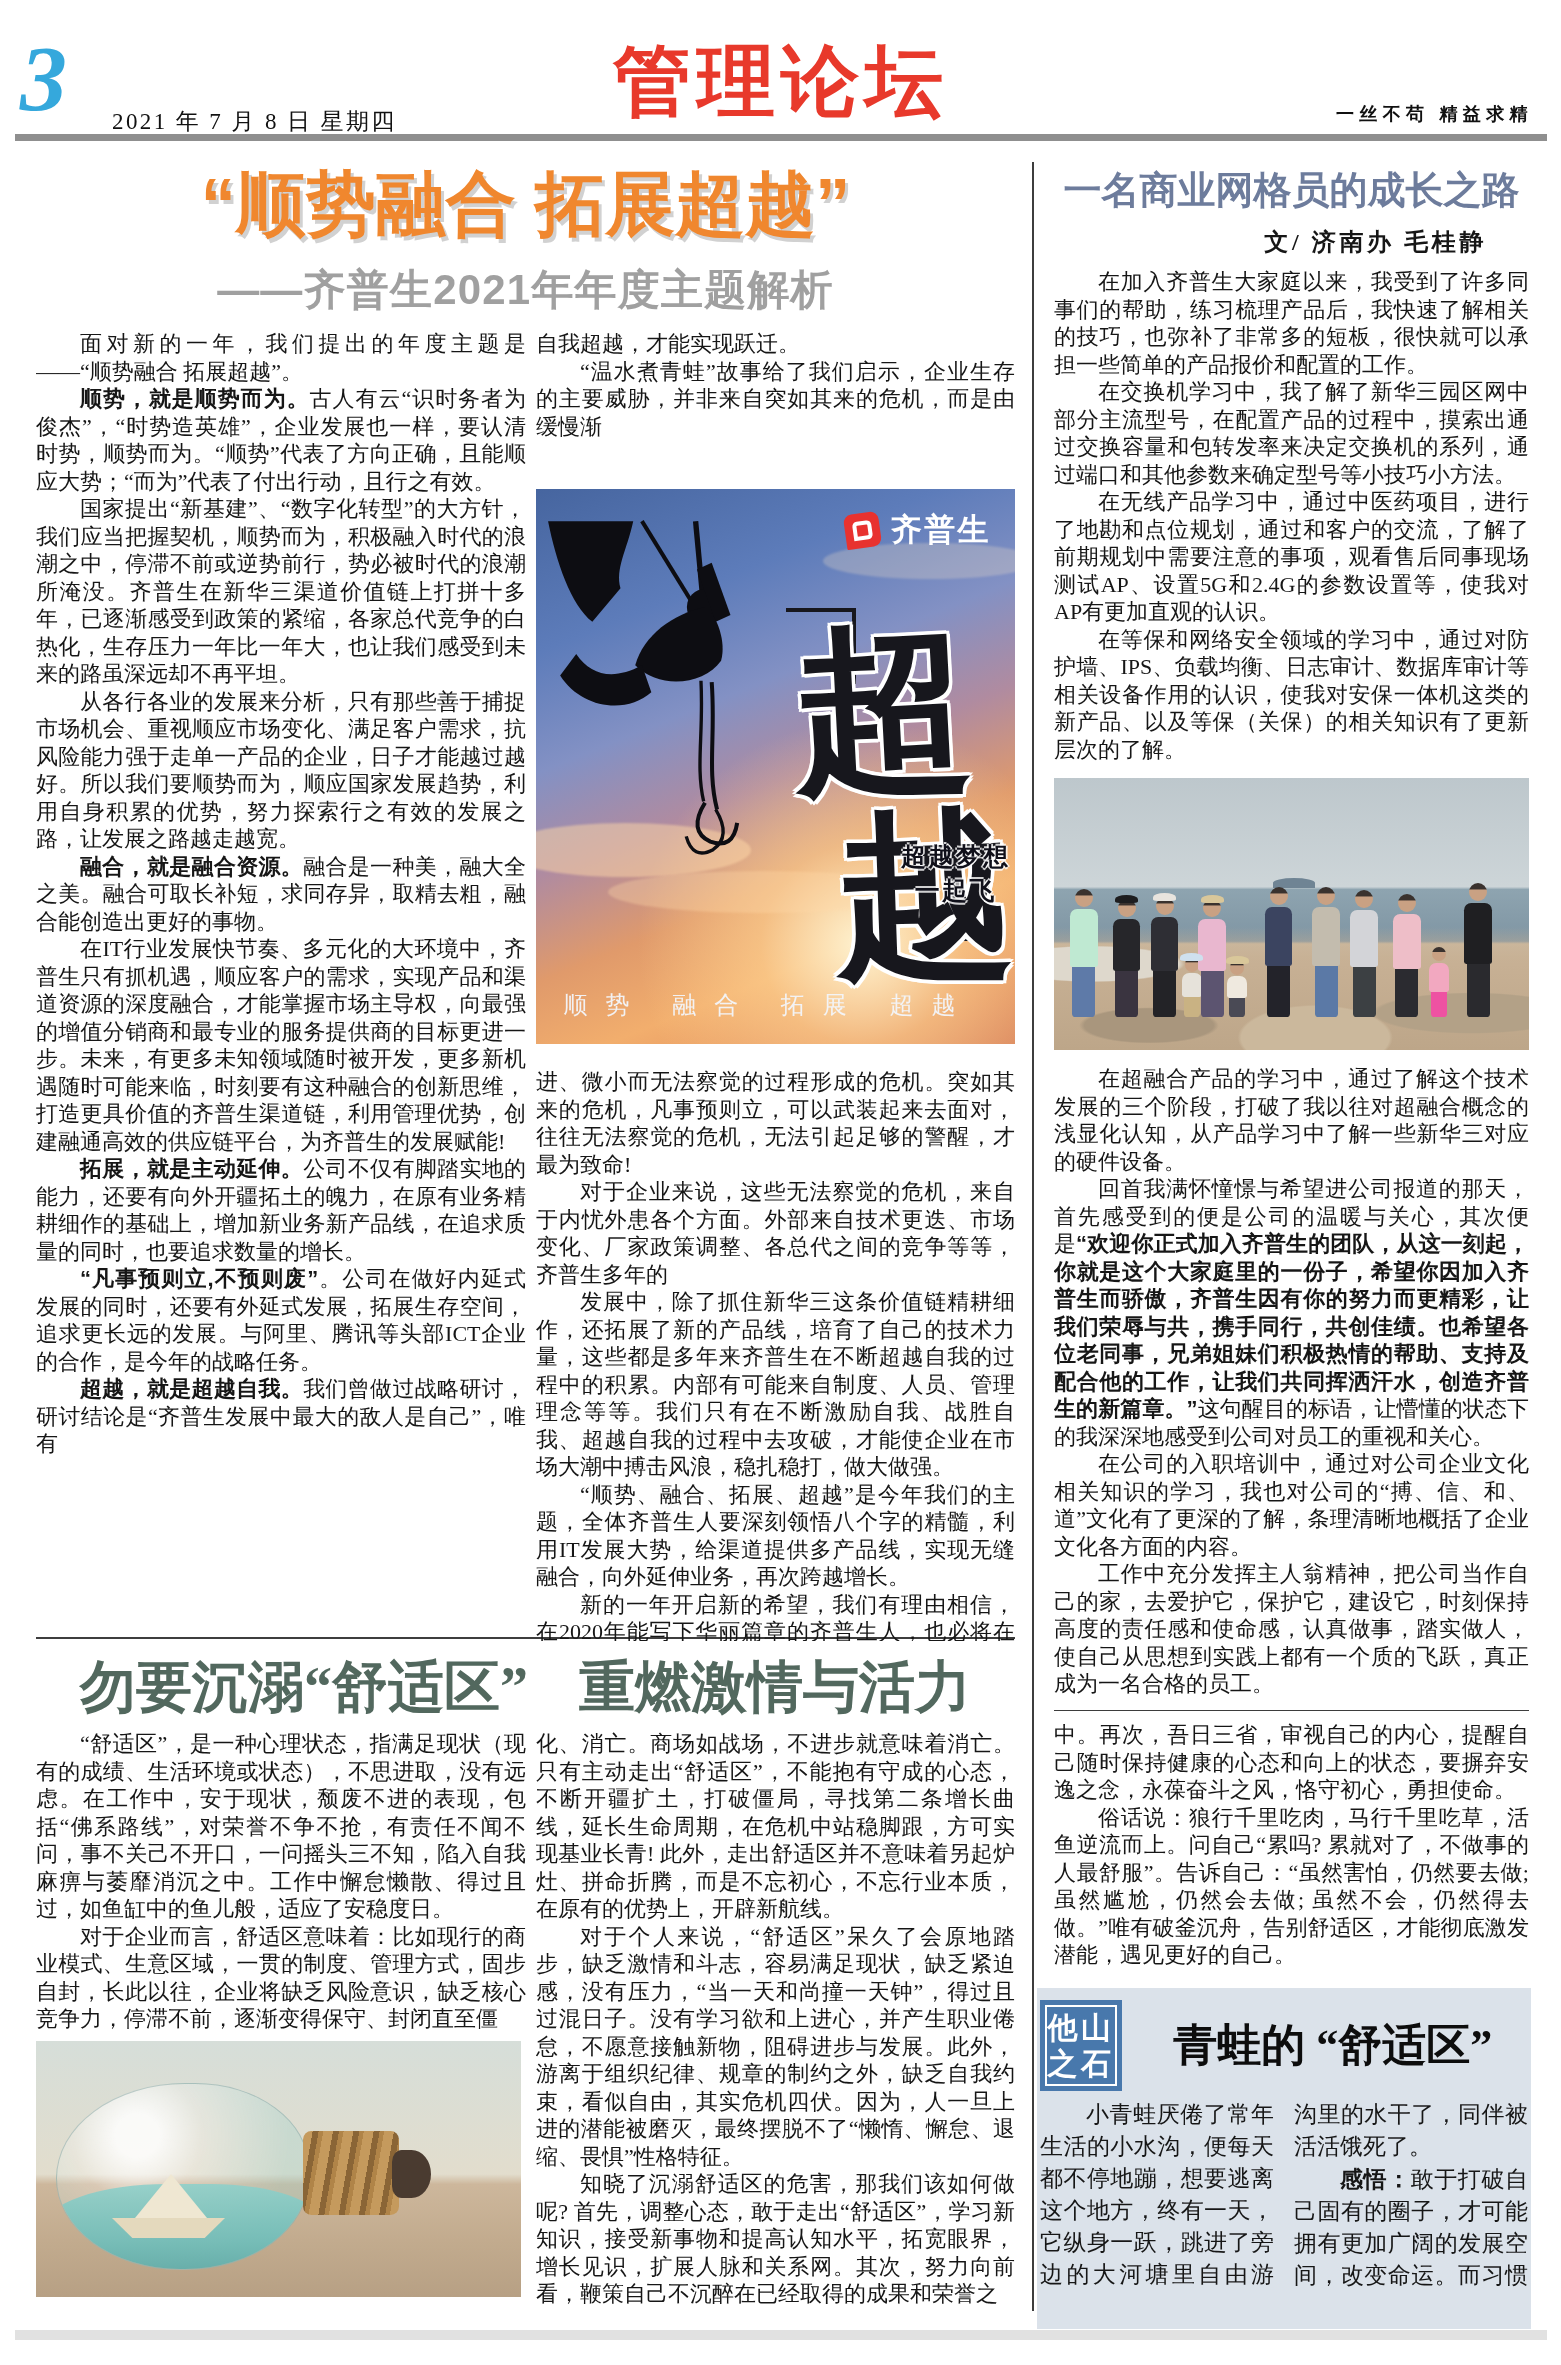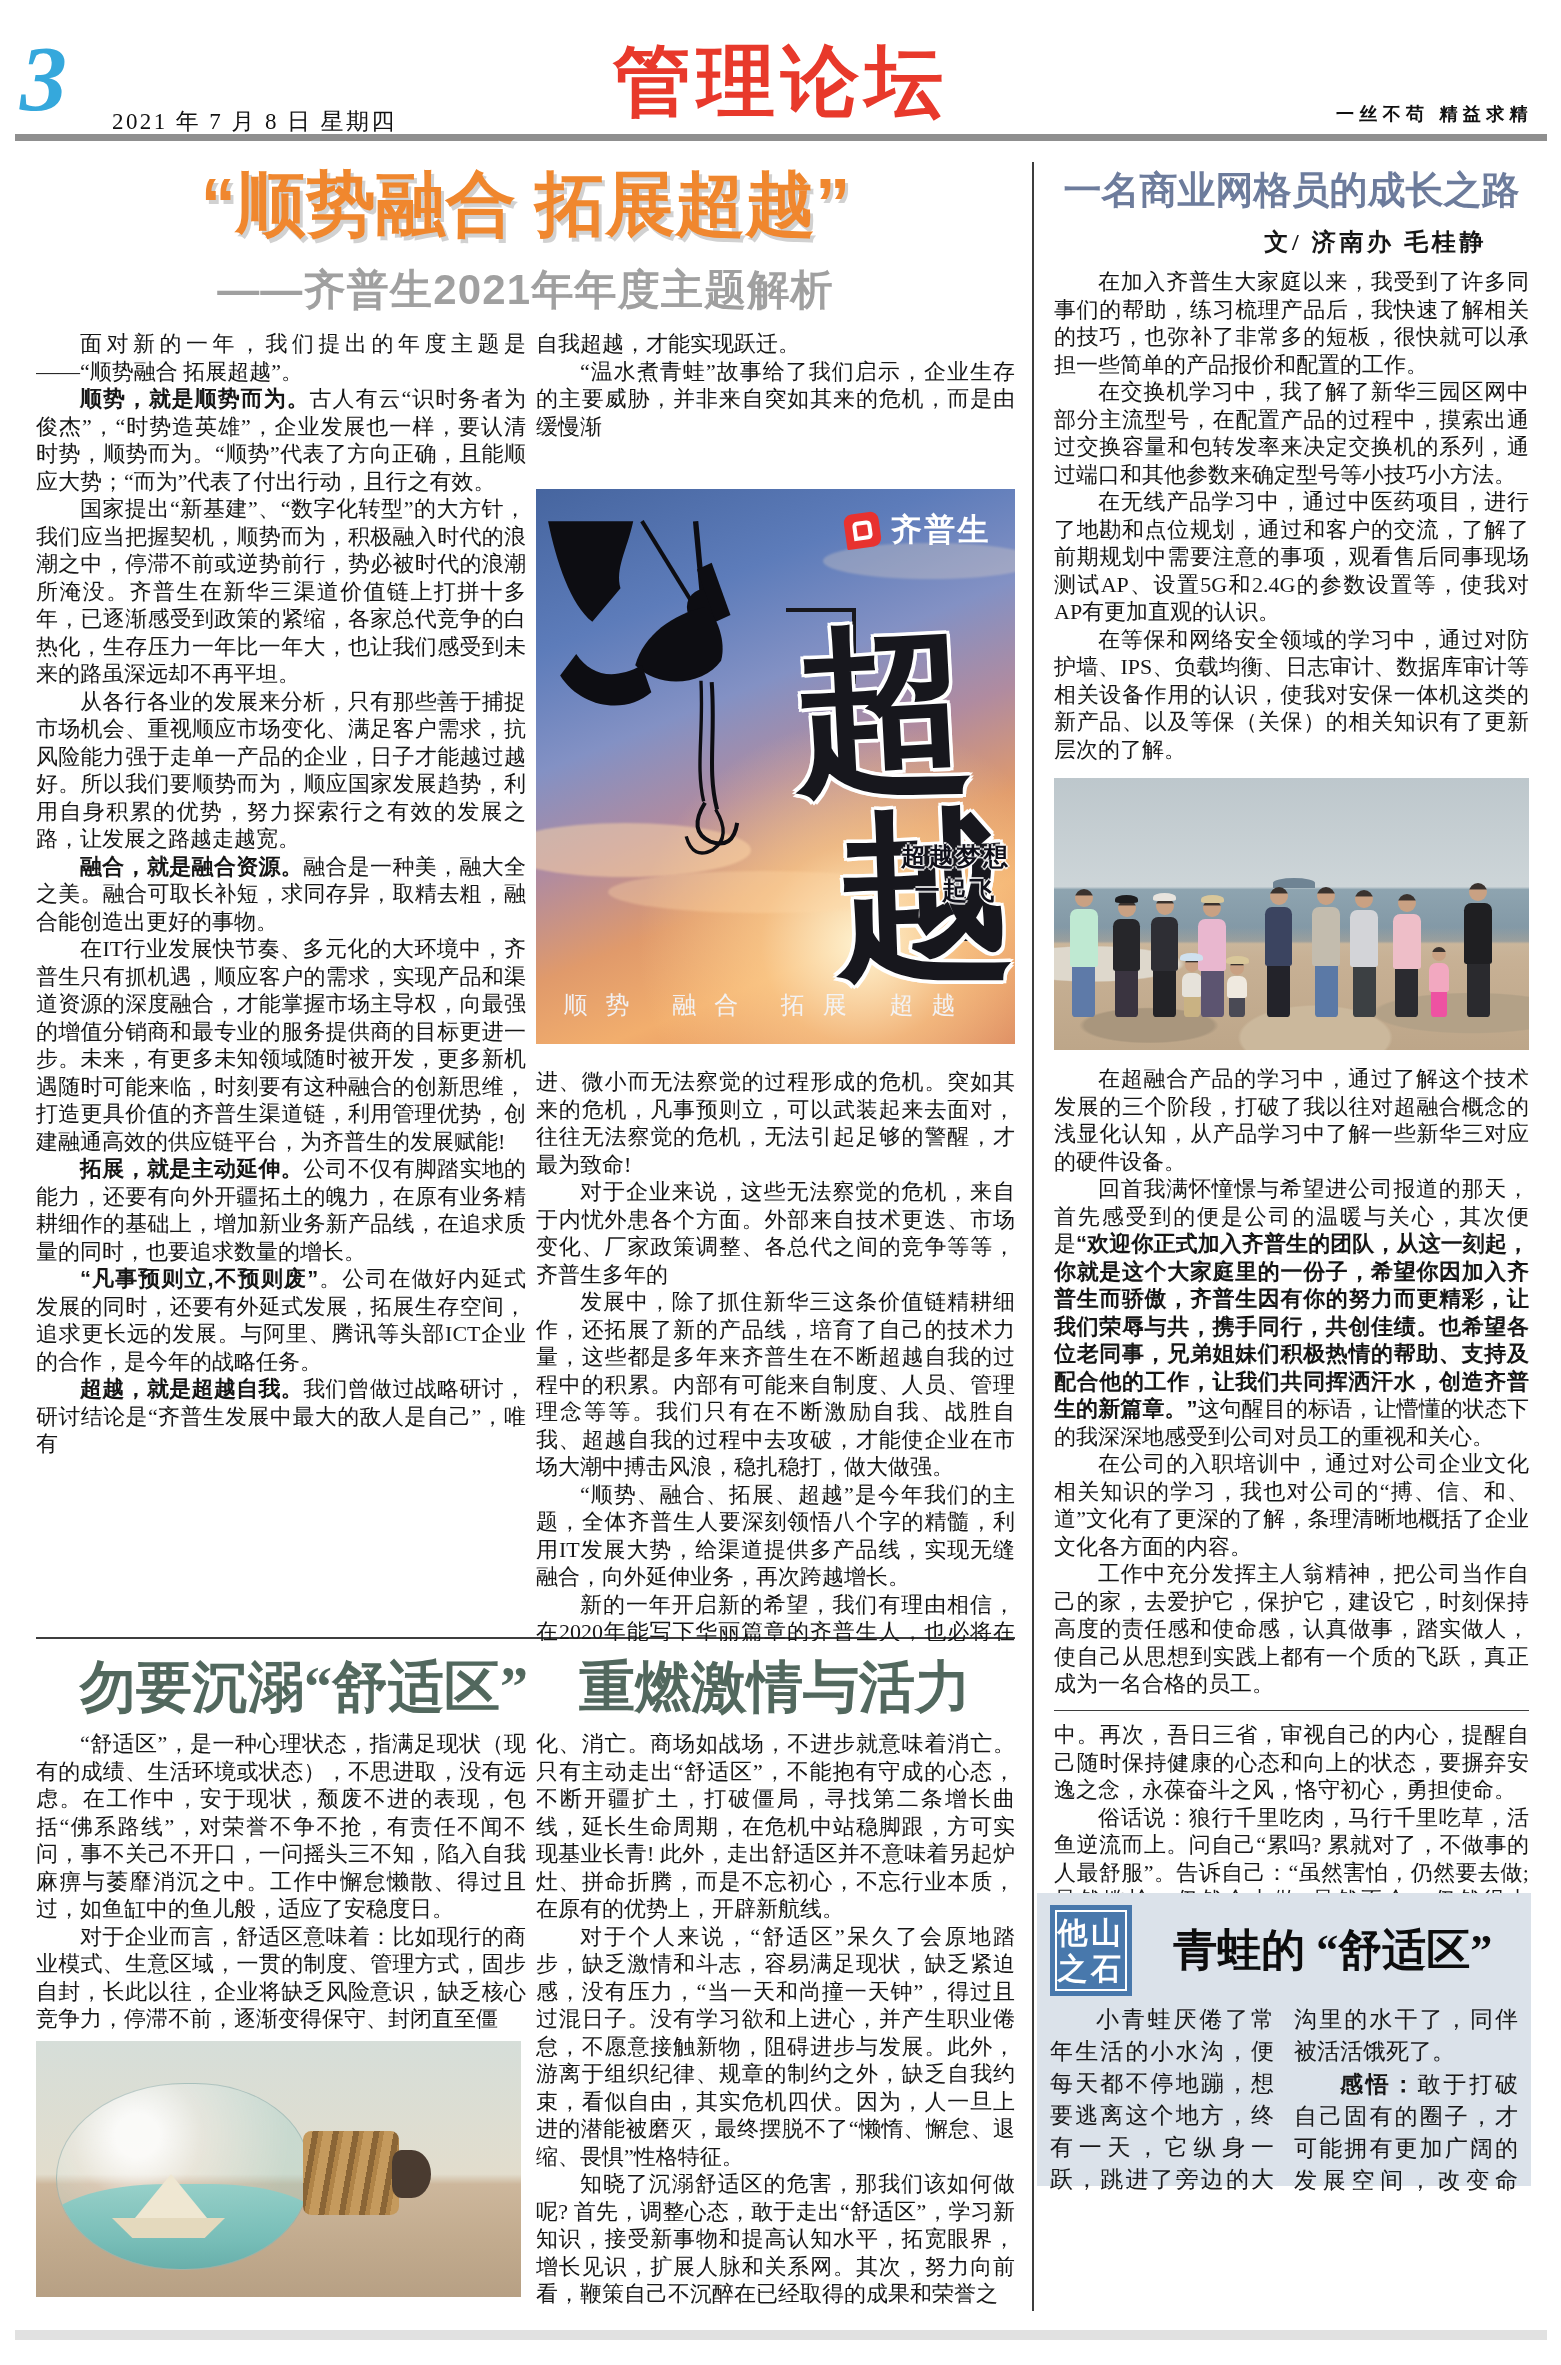--- a/index.html
+++ b/index.html
@@ -90,22 +90,22 @@
   .bulb-water{position:absolute;left:-5%;bottom:-6%;width:110%;height:52%;border-radius:45% 40% 0 0;
      background:linear-gradient(180deg,#8fd0ca 0%,#6fbdb9 60%,#5aa8a6 100%);opacity:.9;}
   .boat{position:absolute;left:78px;top:90px;width:0;height:0;border-left:36px solid transparent;
      border-right:36px solid transparent;border-bottom:44px solid #efe7d2;}
   .boat-hull{position:absolute;left:55px;top:134px;width:113px;height:20px;background:#e4d9bd;
      clip-path:polygon(0 0,100% 0,82% 100%,18% 100%);}
   .bulb-screw{position:absolute;left:267px;top:90px;width:96px;height:84px;border-radius:8.4px;
      background:repeating-linear-gradient(100deg,#c59a5d 0 9.6px,#8a6536 9.6px 15.5px,#b08448 15.5px 20px);}
   .bulb-tip{position:absolute;left:356px;top:109px;width:39px;height:48px;border-radius:30% 60% 60% 30%;background:#4a3b30;}
   
-  .stone-box{position:absolute;left:1037px;top:1893px;width:494px;height:293px;background:#dbe2ea;box-sizing:border-box;
-     padding:12px 13px;}
+  .stone-box{position:absolute;left:1037px;top:1988px;width:494px;height:341px;background:#dbe2ea;box-sizing:border-box;
+     padding:12px 3px;}
   .box-head{display:flex;align-items:center;gap:15.5px;margin-bottom:8.4px;}
   .badge{flex:0 0 auto;width:82px;height:91px;background:#4878ac;position:relative;display:flex;flex-direction:column;
      align-items:center;justify-content:center;}
   .badge:after{content:"";position:absolute;inset:5.4px;border:2.4px solid #fff;pointer-events:none;}
   .badge span{color:#fff;font-size:30px;line-height:1.2;font-weight:bold;letter-spacing:3.6px;z-index:1;
      font-family:"Liberation Serif","DejaVu Serif",serif;}
   .box-title{flex:1 1 auto;text-align:center;font-size:44px;font-weight:900;color:#0d0d0d;margin:0;
      font-family:"Liberation Serif","DejaVu Serif",serif;white-space:nowrap;}
   .box-cols{display:flex;gap:20px;}
   .box-col{flex:1 1 0;overflow:hidden;height:190px;}

